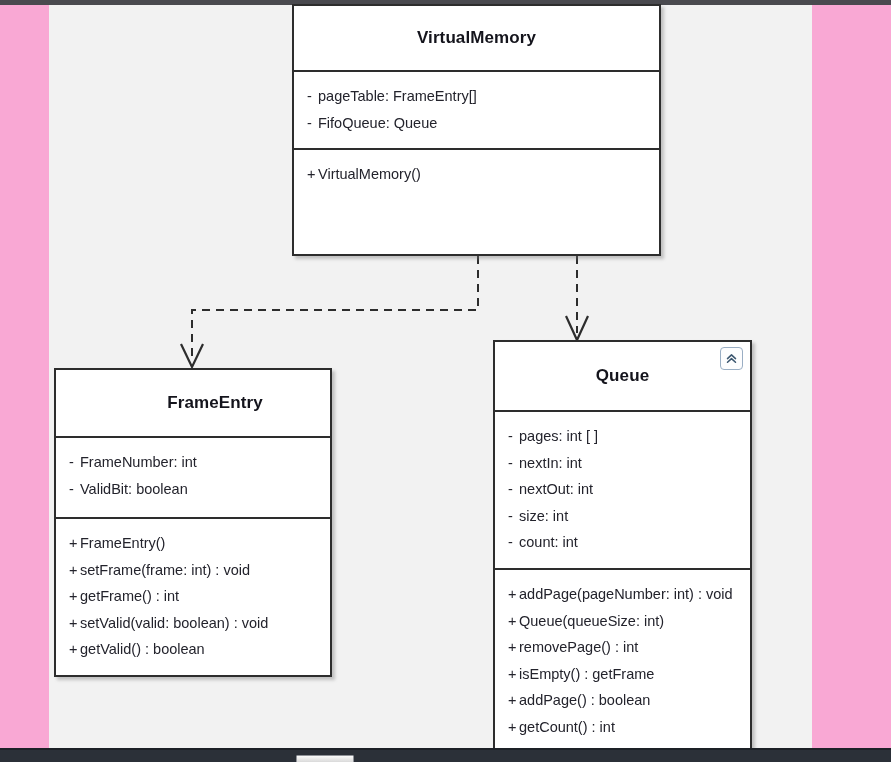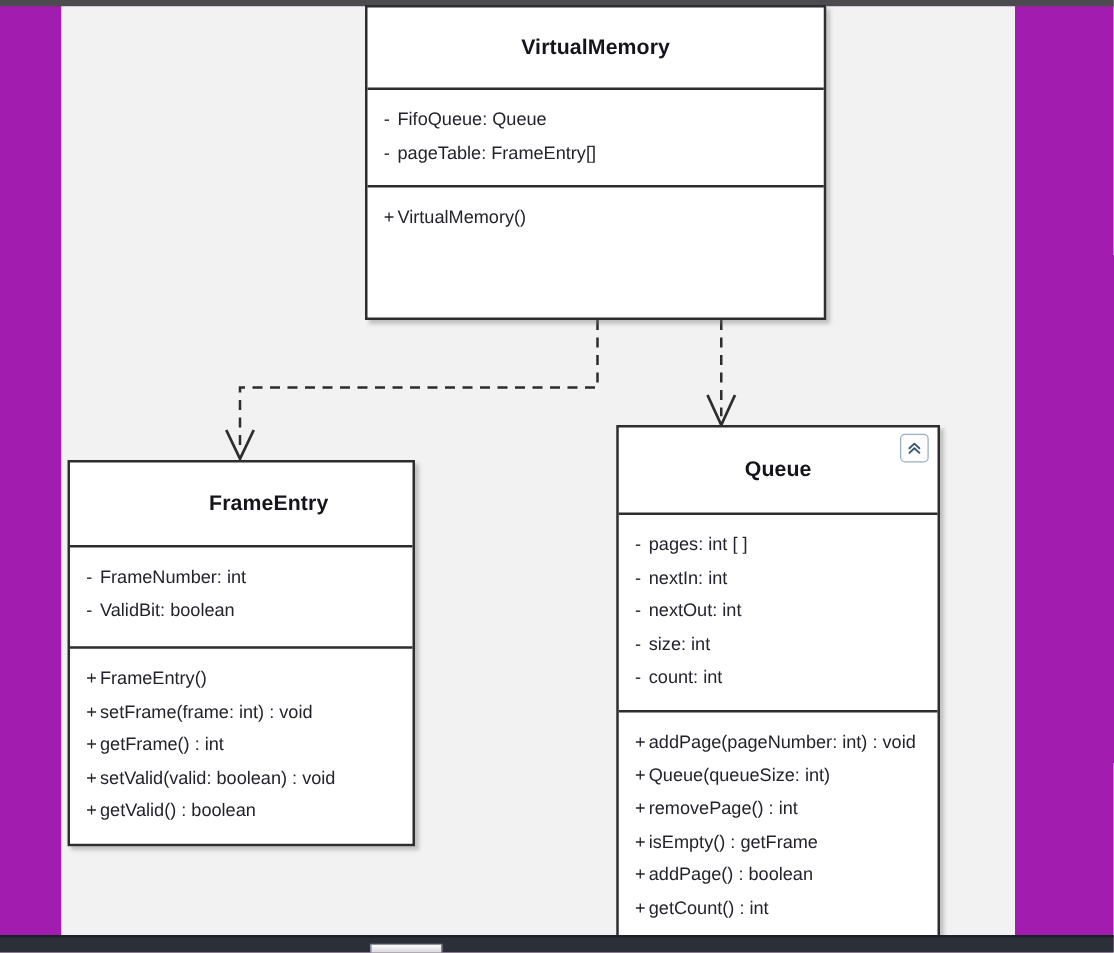--- a/index.html
+++ b/index.html
@@ -11,21 +11,21 @@
   body {
     width: 891px;
     height: 762px;
     overflow: hidden;
     font-family: "Liberation Sans", sans-serif;
   }
   #stage {
     position: relative;
     width: 891px;
     height: 762px;
-    background: #a21caf;
+    background: #f9a8d4;
   }
   
   .top-rule {
     position: absolute;
     left: 0;
     top: 0;
     width: 891px;
     height: 5px;
     background: #4a4a4f;
   }
@@ -156,24 +156,24 @@
     </g>
   </svg>
 
   <div class="uml-class" style="left:292px; top:4px; width:369px; height:252px;">
     <div class="uml-header" style="height:66px;">
       <span class="uml-title">VirtualMemory</span>
     </div>
 
     <div class="uml-compartment attrs" style="height:78px;">
       <div class="uml-line">
+        <span class="vis">-</span><span>pageTable: FrameEntry[]</span>
+      </div>
+      <div class="uml-line">
         <span class="vis">-</span><span>FifoQueue: Queue</span>
-      </div>
-      <div class="uml-line">
-        <span class="vis">-</span><span>pageTable: FrameEntry[]</span>
       </div>
     </div>
 
     <div class="uml-compartment ops">
       <div class="uml-line">
         <span class="vis">+</span><span>VirtualMemory()</span>
       </div>
     </div>
   </div>
 

